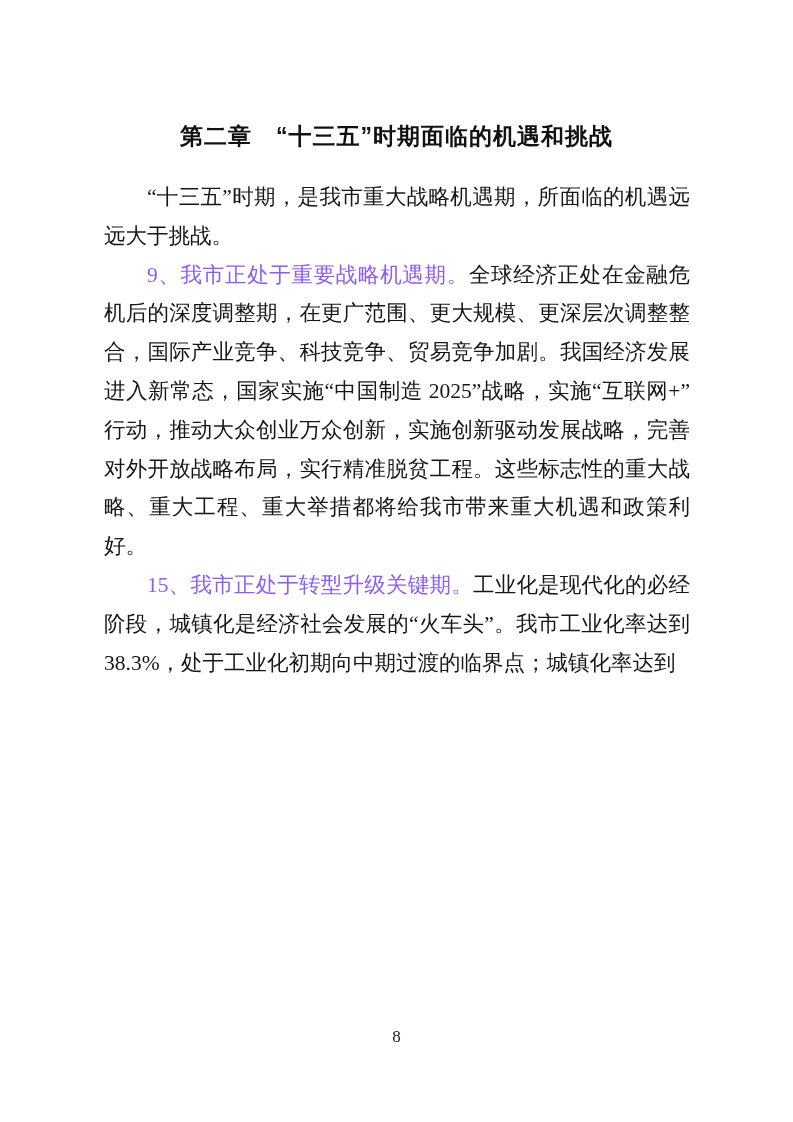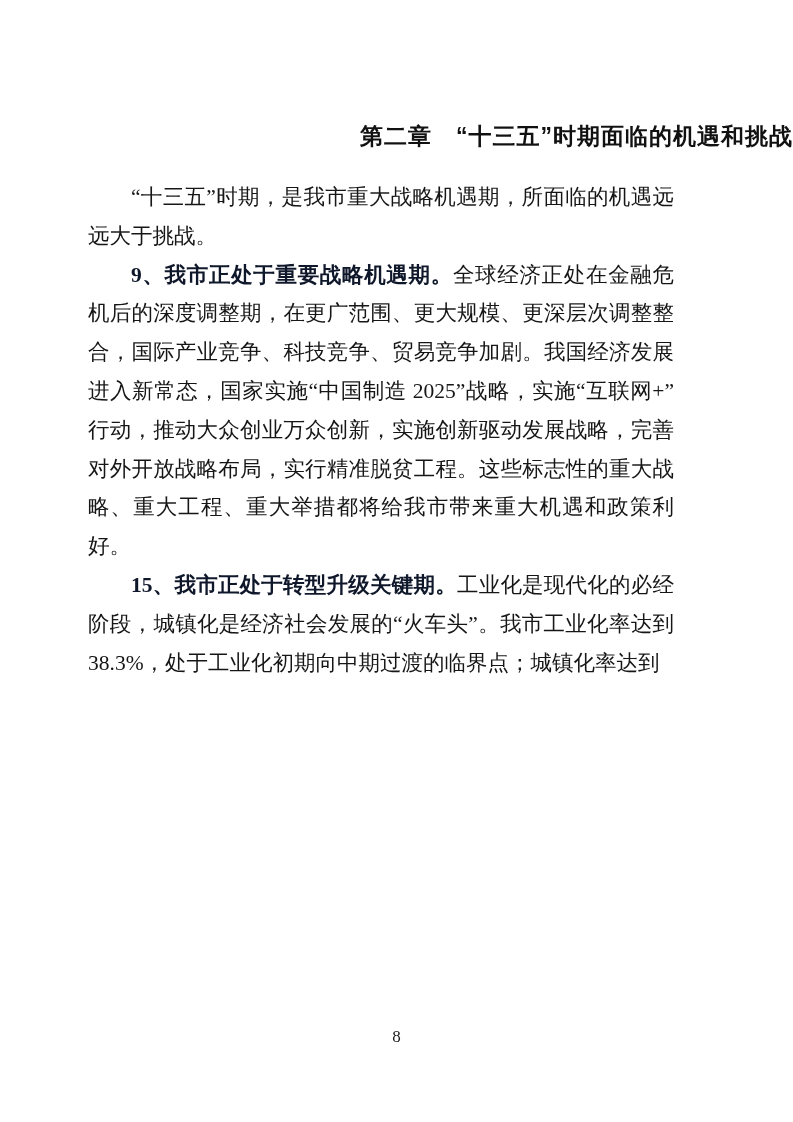--- a/index.html
+++ b/index.html
@@ -15,47 +15,47 @@
     overflow: hidden;
     color: #1a1a1a;
     font-family: "Liberation Serif", "DejaVu Serif", serif;
   }
   .chapter-title {
     position: absolute;
     top: 119px;
     left: 0;
     width: 100%;
     margin: 0;
-    text-align: right;
+    text-align: center;
     font-family: "Liberation Sans", "DejaVu Sans", sans-serif;
     font-weight: bold;
     font-size: 23px;
     line-height: 34px;
     letter-spacing: 1px;
     color: #111111;
   }
   .doc-body {
     position: absolute;
     top: 178px;
-    left: 88px;
+    left: 104px;
     width: 586px;
     font-size: 21.5px;
     line-height: 38.8px;
     text-align: justify;
     text-justify: inter-character;
     color: #161616;
   }
   .doc-body p {
     margin: 0;
     padding: 0;
     text-indent: 2em;
   }
   .para-lead {
-    font-weight: bold;
-    color: #0f172a;
+    font-weight: normal;
+    color: #8b5cf6;
   }
   .page-number {
     position: absolute;
     top: 1026px;
     left: 0;
     width: 100%;
     text-align: center;
     font-size: 17px;
     line-height: 22px;
     color: #222222;

